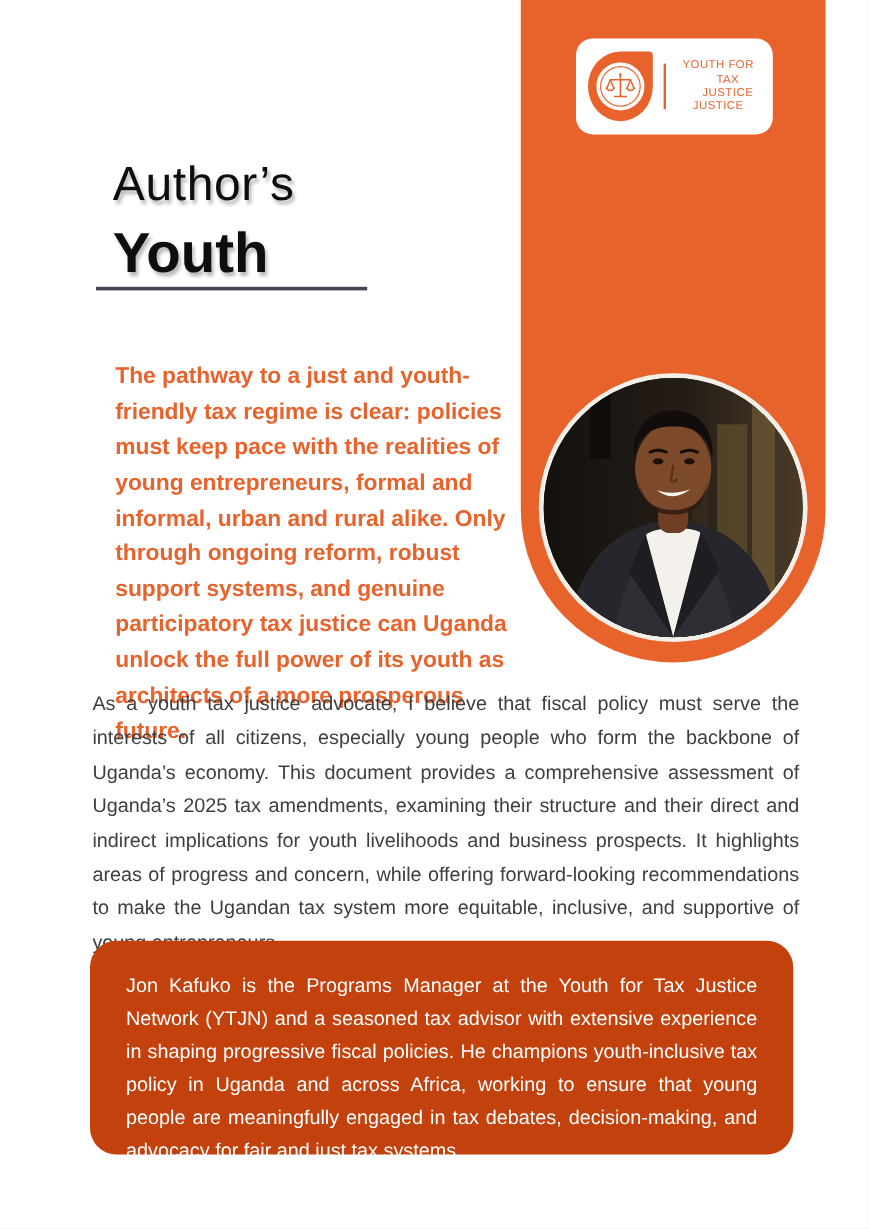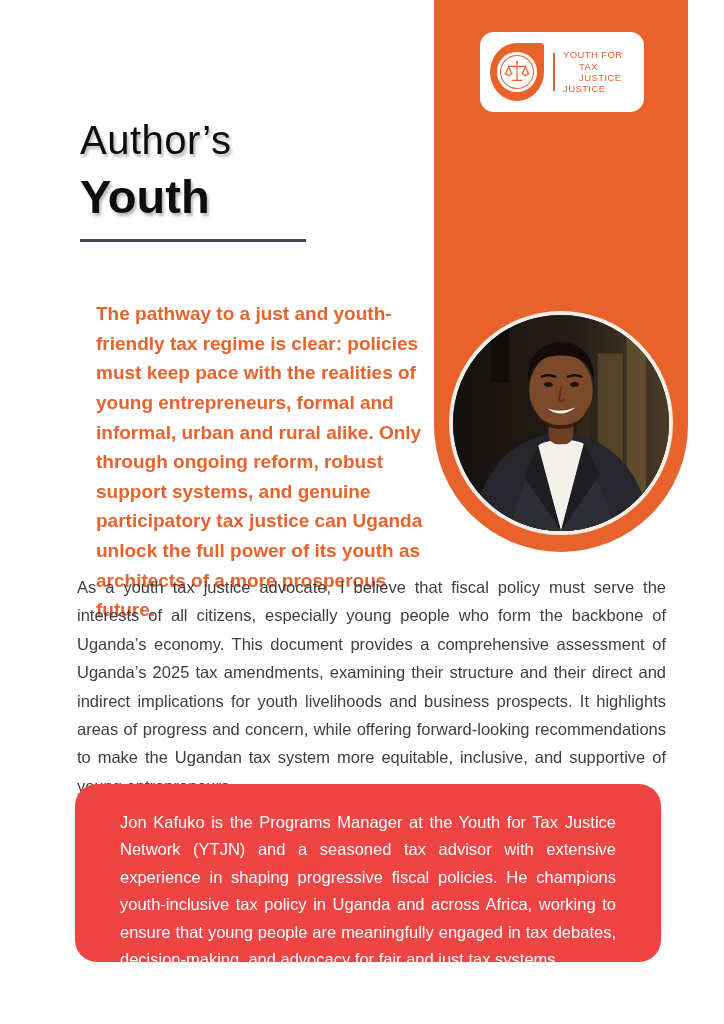--- a/index.html
+++ b/index.html
@@ -20,21 +20,21 @@
     border-radius:0 0 127px 127px;
   }
   
   .logo-box{
     position:absolute;
     left:480px;top:32px;
     width:164px;height:80px;
     background:#ffffff;
     border-radius:14px;
     display:flex;align-items:center;
-    padding:0 10px;box-sizing:border-box;
+    padding:0 10px;box-sizing:border-box;text-align:center;
   }
   .logo-drop{
     width:54px;height:58px;
     background:#E8632C;
     border-radius:50% 6% 50% 50%;
     display:flex;align-items:center;justify-content:center;
     flex:0 0 auto;
   }
   .logo-ring{
     width:40px;height:40px;
@@ -67,21 +67,21 @@
     border:4px solid #f2efe9;
     overflow:hidden;
     box-sizing:border-box;
     background:#171310;
   }
   .photo svg{display:block;width:100%;height:100%;}
   
   .title{
     position:absolute;
     left:80px;top:118px;
-    margin:0;
+    margin:14px;
     color:#0e0e0e;
   }
   .title .t1{
     display:block;
     font-size:40px;font-weight:500;
     letter-spacing:.5px;
     text-shadow:2px 3px 3px rgba(0,0,0,.28);
   }
   .title .t2{
     display:block;
@@ -115,24 +115,24 @@
     color:#3E3E3E;
     font-size:16.5px;
     line-height:1.72;
     text-align:justify;
   }
   
   .author-box{
     position:absolute;
     left:75px;top:784px;
     width:586px;height:178px;
-    background:#ef4444;
+    background:#c2410c;
     border-radius:22px;
     box-sizing:border-box;
-    padding:25px 45px;
+    padding:25px 30px;
   }
   .author-box p{
     margin:0;
     color:#ffffff;
     font-size:16.5px;
     line-height:1.66;
     text-align:justify;
   }
 </style>
 </head>

